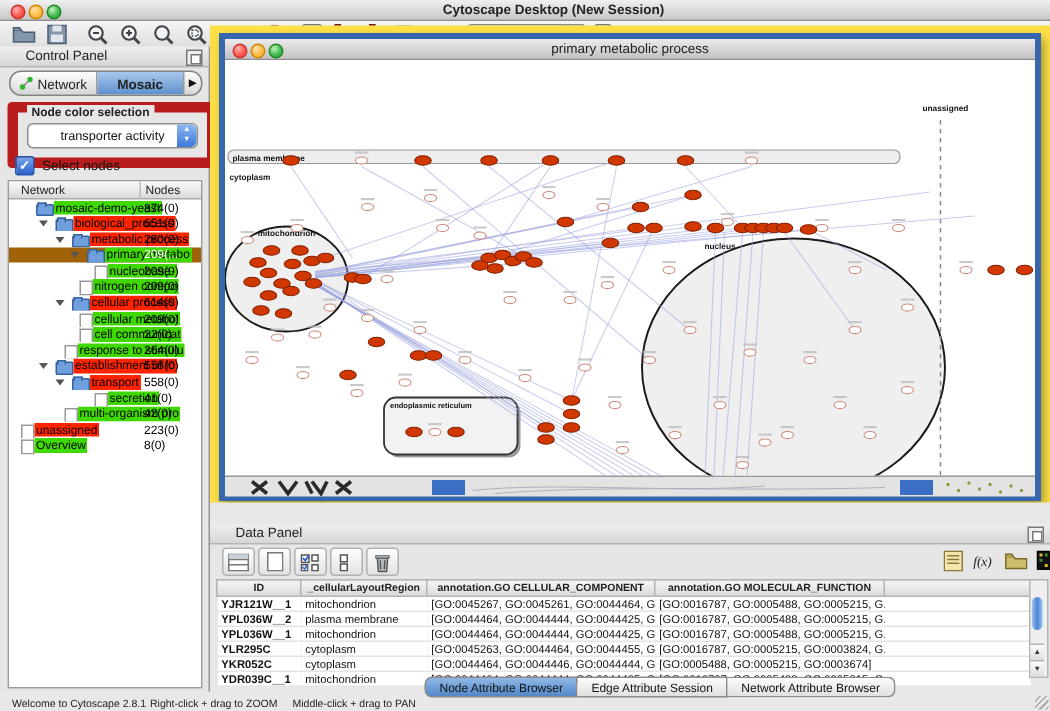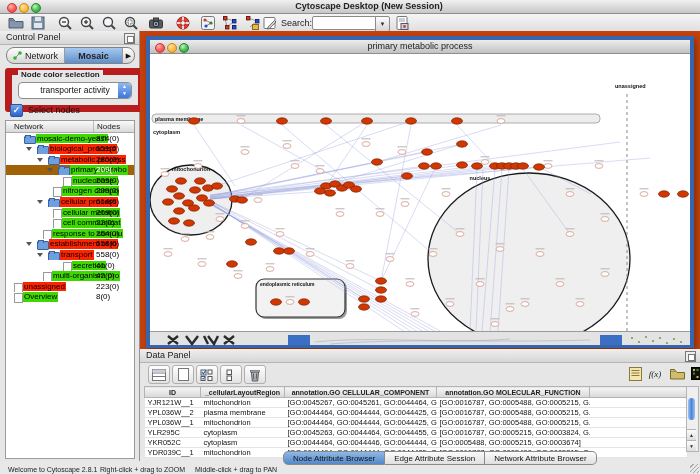--- a/index.html
+++ b/index.html
@@ -24,21 +24,21 @@
   .tbi{position:absolute;top:1px;width:16px;height:16px;}
   #search-label{position:absolute;left:281px;top:4px;font-size:9px;color:#222;}
   #search-combo{position:absolute;left:312px;top:2px;width:62px;height:12px;background:#fff;
     border:1px solid #8a8a8a;border-radius:2px 0 0 2px;}
   #search-drop{position:absolute;left:375px;top:2px;width:13px;height:14px;background:linear-gradient(#fdfdfd,#d5d5d5);
     border:1px solid #8a8a8a;border-radius:0 2px 2px 0;font-size:6px;line-height:14px;text-align:center;color:#333;}
 
   
   #control-panel{left:0;top:31px;width:139px;height:430px;background:#e6e6e6;border-right:1px solid #949494;}
   .panel-head{height:13px;background:linear-gradient(#efefef,#d6d6d6);border-bottom:1px solid #b5b5b5;
-    font-size:9px;color:#222;line-height:13px;padding-left:6px;position:relative;}
+    font-size:9px;color:#222;line-height:13px;padding-left:17px;position:relative;}
   .float-ic{position:absolute;right:4px;top:2px;width:9px;height:9px;border:1px solid #777;background:#eee;}
   .float-ic:before{content:"";position:absolute;left:2px;top:2px;width:5px;height:5px;border:1px solid #777;background:#fff;}
 
   #cp-tabs{position:absolute;left:6px;top:16px;width:127px;height:15px;display:flex;
     border:1px solid #828282;border-radius:8px;overflow:hidden;background:linear-gradient(#fdfdfd,#d6d6d6);}
   #cp-tabs .seg{flex:1;font-size:9px;line-height:14px;text-align:center;color:#222;border-right:1px solid #9a9a9a;
     display:flex;align-items:center;justify-content:center;gap:3px;}
   #cp-tabs .seg.sel{background:linear-gradient(#a8c8ee,#5e90cc);font-weight:bold;}
   #cp-tabs .arrow-seg{flex:0 0 11px;border-right:none;font-size:7px;line-height:15px;text-align:center;color:#111;}
 
@@ -67,42 +67,42 @@
   .tr-folder{position:absolute;top:2.5px;width:10px;height:6.5px;background:#6f9fdc;border:1px solid #38639f;border-radius:1px;}
   .tr-folder:before{content:"";position:absolute;left:0;top:-2px;width:4px;height:2px;background:#6f9fdc;border:1px solid #38639f;border-bottom:none;}
   .tr-file{position:absolute;top:1.5px;width:6.5px;height:8px;background:#fff;border:1px solid #999;}
   .tr-label{position:absolute;top:0.5px;line-height:9.6px;padding:0 1px;color:#000;}
   .lbl-green{background:#3fd800;}
   .lbl-red{background:#ff2400;}
   .tr-value{position:absolute;left:90px;top:0.5px;line-height:9.6px;color:#000;}
   .tree-row.selected .tr-value{color:#fff;}
 
   
-  #desktop{left:140px;top:31px;width:560px;height:318px;background:#c2410c;overflow:hidden;}
+  #desktop{left:140px;top:17px;width:560px;height:318px;background:#fde047;overflow:hidden;}
   #net-window{position:absolute;left:6px;top:5px;width:540px;height:304px;border:4px solid #3566ae;
     background:#fff;box-shadow:2px 3px 6px rgba(0,0,0,.35);}
   #nw-titlebar{height:13px;background:linear-gradient(#ececec,#c2c2c2);border-bottom:1px solid #8e8e8e;position:relative;}
   #nw-titlebar .title{text-align:center;font-size:9px;color:#222;line-height:13px;}
   #nw-titlebar .light{top:3px;}
   #nw-titlebar .light.red{left:5px;}#nw-titlebar .light.orange{left:17px;}#nw-titlebar .light.green{left:29px;}
   #nw-canvas{width:540px;height:277px;background:#fff;}
   #nw-strip{width:540px;height:13px;background:#e3e3e3;border-top:1px solid #9a9a9a;}
 
   
   #data-panel{left:140px;top:349px;width:560px;height:106px;background:#e6e6e6;}
   #dp-toolbar{position:absolute;left:0;top:14px;width:560px;height:22px;}
   .dpi{position:absolute;top:2px;width:20px;height:17px;background:linear-gradient(#fefefe,#e2e2e2);
     border:1px solid #b0b0b0;border-radius:3px;display:flex;align-items:center;justify-content:center;}
   .dpi.flat{border:none;background:none;text-align:right;}
   #dp-table{position:absolute;left:4px;top:37px;width:542px;border-collapse:collapse;table-layout:fixed;}
   #dp-table th{height:10px;background:linear-gradient(#f6f6f6,#d8d8d8);border:1px solid #b4b4b4;
     font-size:7px;font-weight:bold;color:#222;overflow:hidden;white-space:nowrap;padding:0 2px;}
   #dp-table td{height:8.8px;font-size:7.5px;color:#111;white-space:nowrap;overflow:hidden;
     border-bottom:1px solid #e4e4e4;padding:0 3px;background:#fff;}
-  #dp-table td.id{font-weight:normal;}
+  #dp-table td.id{font-weight:bold;}
   #dp-scroll{position:absolute;left:546px;top:37px;width:11px;height:64px;background:#efefef;border:1px solid #b4b4b4;}
   #dp-thumb{position:absolute;left:1px;top:11px;width:7px;height:22px;border-radius:4px;
     background:linear-gradient(90deg,#9cc2f0,#4a86d8,#9cc2f0);}
   .scr-btn{position:absolute;left:0;width:9px;height:10px;background:linear-gradient(#fdfdfd,#dcdcdc);
     border-top:1px solid #b4b4b4;font-size:5px;text-align:center;line-height:10px;color:#333;}
 
   
   #bottom-tabs{left:283px;top:451px;height:14px;display:flex;}
   #bottom-tabs .btab{font-size:8px;line-height:13px;padding:0 9px;color:#111;background:linear-gradient(#fbfbfb,#e0e0e0);
     border:1px solid #8a8a8a;border-left:none;}

